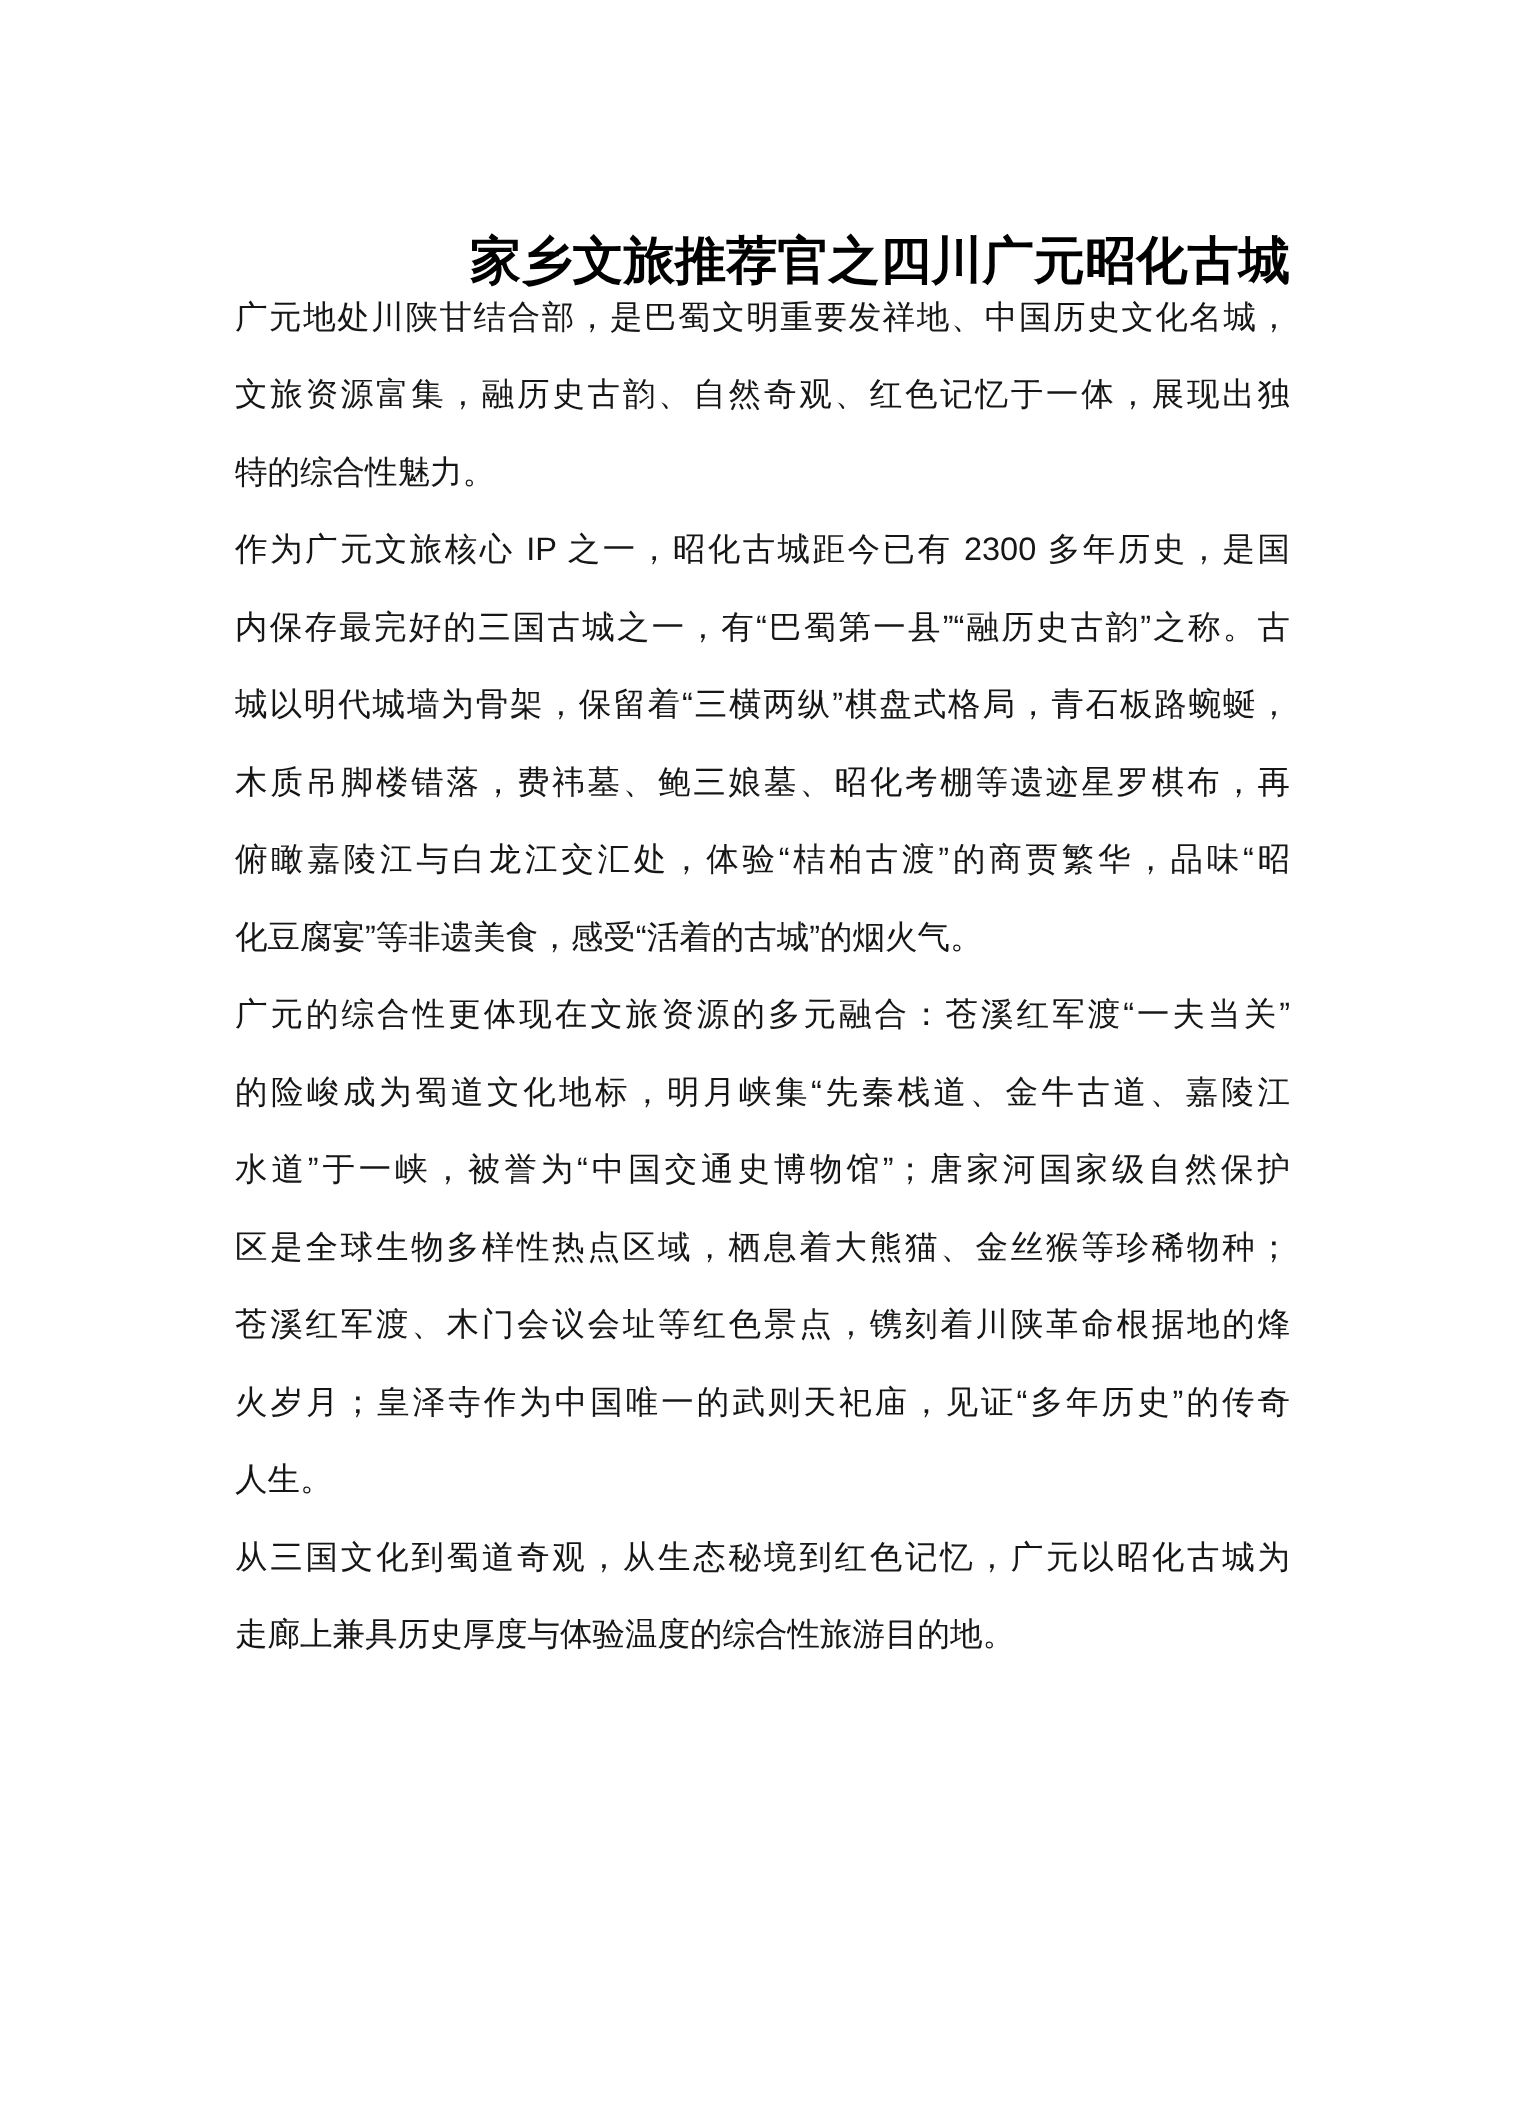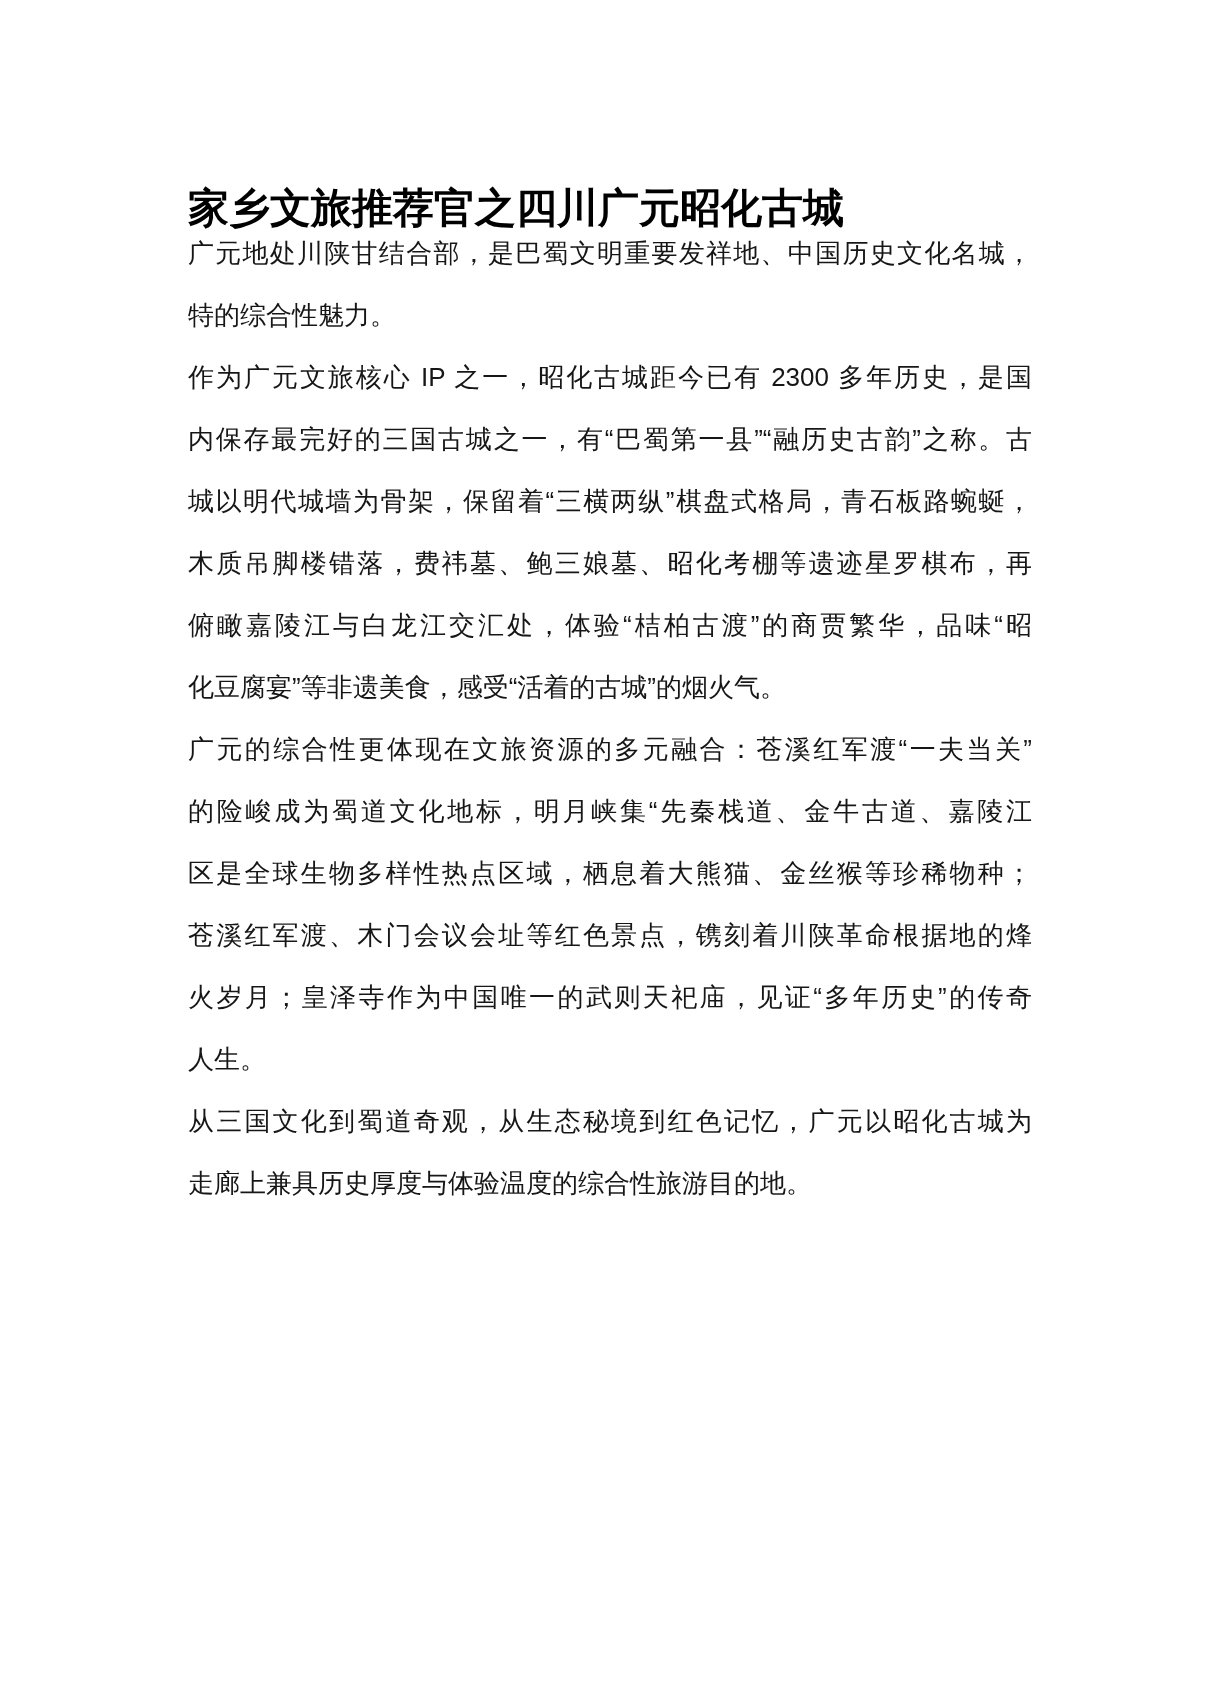--- a/index.html
+++ b/index.html
@@ -10,21 +10,21 @@
     background: #ffffff;
     font-family: "Liberation Sans", sans-serif;
     color: #151515;
     overflow: hidden;
   }
   .doc-title {
     position: absolute;
     top: 152px;
     left: 188px;
     width: 844px;
-    text-align: left;
+    text-align: right;
     font-size: 41px;
     font-weight: 800;
     line-height: 58px;
     color: #000000;
     white-space: nowrap;
   }
   .doc-body {
     position: absolute;
     top: 222px;
     left: 188px;
@@ -48,35 +48,37 @@
 <body>
 
 <div class="page">
 
   <h1 class="doc-title">家乡文旅推荐官之四川广元昭化古城</h1>
 
   <div class="doc-body">
 
     <div class="para">
       <div class="line">广元地处川陕甘结合部，是巴蜀文明重要发祥地、中国历史文化名城，</div>
+      <div class="line">文旅资源富集，融历史古韵、自然奇观、红色记忆于一体，展现出独</div>
       <div class="line end">特的综合性魅力。</div>
     </div>
 
     <div class="para">
       <div class="line">作为广元文旅核心 IP 之一，昭化古城距今已有 2300 多年历史，是国</div>
       <div class="line">内保存最完好的三国古城之一，有“巴蜀第一县”“融历史古韵”之称。古</div>
       <div class="line">城以明代城墙为骨架，保留着“三横两纵”棋盘式格局，青石板路蜿蜒，</div>
       <div class="line">木质吊脚楼错落，费祎墓、鲍三娘墓、昭化考棚等遗迹星罗棋布，再</div>
       <div class="line">俯瞰嘉陵江与白龙江交汇处，体验“桔柏古渡”的商贾繁华，品味“昭</div>
       <div class="line end">化豆腐宴”等非遗美食，感受“活着的古城”的烟火气。</div>
     </div>
 
     <div class="para">
       <div class="line">广元的综合性更体现在文旅资源的多元融合：苍溪红军渡“一夫当关”</div>
       <div class="line">的险峻成为蜀道文化地标，明月峡集“先秦栈道、金牛古道、嘉陵江</div>
+      <div class="line">水道”于一峡，被誉为“中国交通史博物馆”；唐家河国家级自然保护</div>
       <div class="line">区是全球生物多样性热点区域，栖息着大熊猫、金丝猴等珍稀物种；</div>
       <div class="line">苍溪红军渡、木门会议会址等红色景点，镌刻着川陕革命根据地的烽</div>
       <div class="line">火岁月；皇泽寺作为中国唯一的武则天祀庙，见证“多年历史”的传奇</div>
       <div class="line end">人生。</div>
     </div>
 
     <div class="para">
       <div class="line">从三国文化到蜀道奇观，从生态秘境到红色记忆，广元以昭化古城为</div>
       <div class="line end">走廊上兼具历史厚度与体验温度的综合性旅游目的地。</div>
     </div>

